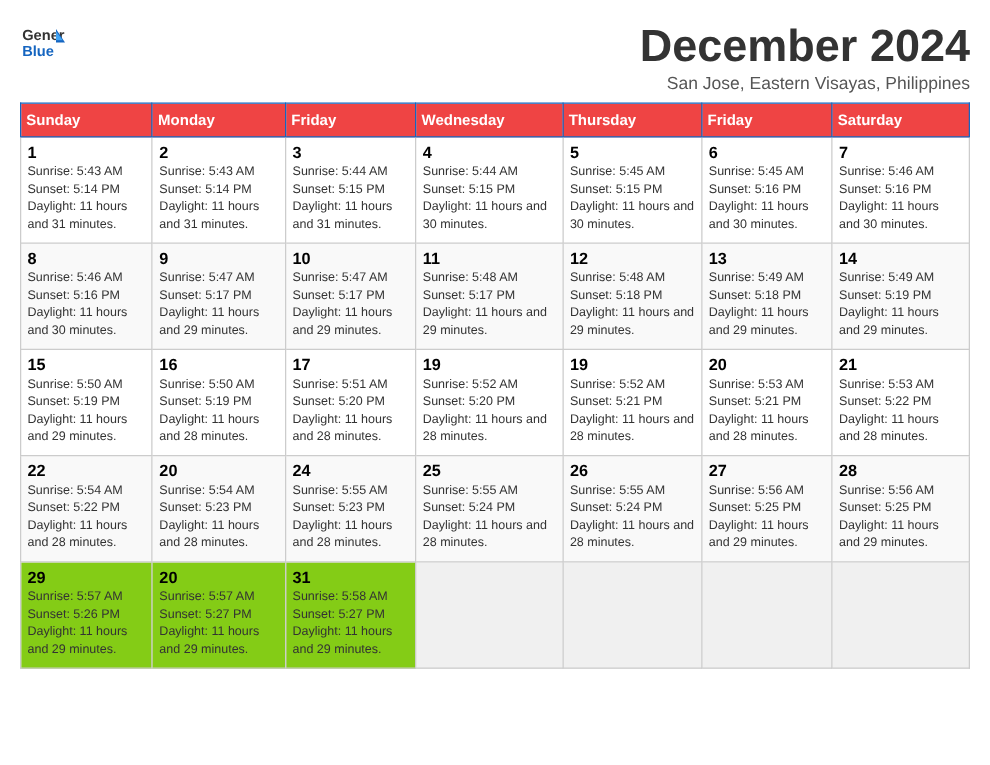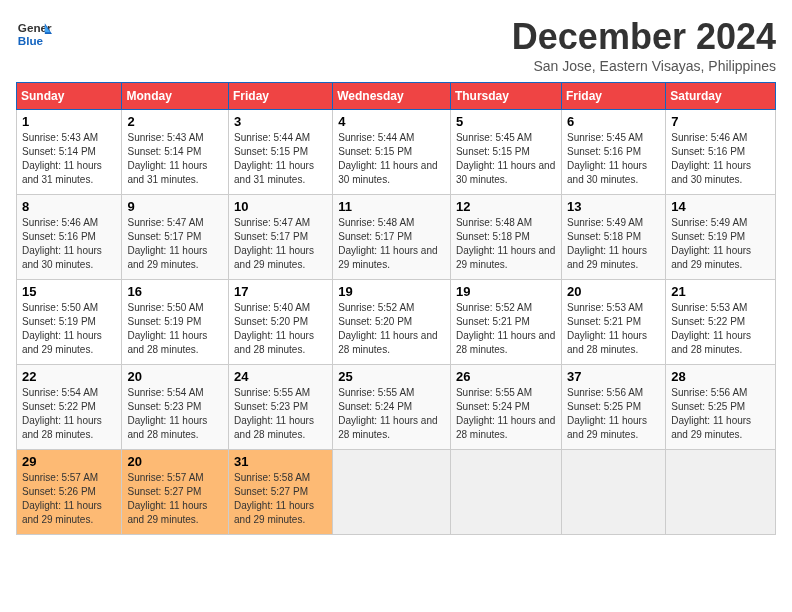--- a/index.html
+++ b/index.html
@@ -67,21 +67,21 @@
       display: block;
       margin-bottom: 2px;
     }
     .cell-text {
       font-size: 10px;
       color: #333;
       line-height: 1.4;
     }
     td.empty { background: #f0f0f0; }
     .last-row td { background: #f0f0f0; }
-    .last-row td.has-data { background: #fdba74; margin-left: 29px; }
+    .last-row td.has-data { background: #84cc16; margin-left: 29px; }
   </style>
 </head>
 <body>
 
 <div class="header-area">
   <div class="logo">
     <svg class="logo-icon" viewBox="0 0 40 40">
       <text x="2" y="18" font-size="13" font-weight="bold" fill="#333">General</text>
       <text x="2" y="32" font-size="13" font-weight="bold" fill="#1565c0">Blue</text>
       <polygon points="32,8 40,20 32,20" fill="#1565c0"></polygon>
@@ -203,21 +203,21 @@
 Daylight: 11 hours and 29 minutes.</div>
         </td>
         <td>
           <span class="day-num">16</span>
           <div class="cell-text" style="white-space: pre-line;">Sunrise: 5:50 AM
 Sunset: 5:19 PM
 Daylight: 11 hours and 28 minutes.</div>
         </td>
         <td>
           <span class="day-num">17</span>
-          <div class="cell-text" style="white-space: pre-line;">Sunrise: 5:40 AM
+          <div class="cell-text" style="white-space: pre-line;">Sunrise: 5:51 AM
 Sunset: 5:20 PM
 Daylight: 11 hours and 28 minutes.</div>
         </td>
         <td>
           <span class="day-num">19</span>
           <div class="cell-text" style="white-space: pre-line;">Sunrise: 5:52 AM
 Sunset: 5:20 PM
 Daylight: 11 hours and 28 minutes.</div>
         </td>
         <td>
@@ -264,21 +264,21 @@
 Sunset: 5:24 PM
 Daylight: 11 hours and 28 minutes.</div>
         </td>
         <td>
           <span class="day-num">26</span>
           <div class="cell-text" style="white-space: pre-line;">Sunrise: 5:55 AM
 Sunset: 5:24 PM
 Daylight: 11 hours and 28 minutes.</div>
         </td>
         <td>
-          <span class="day-num">37</span>
+          <span class="day-num">27</span>
           <div class="cell-text" style="white-space: pre-line;">Sunrise: 5:56 AM
 Sunset: 5:25 PM
 Daylight: 11 hours and 29 minutes.</div>
         </td>
         <td>
           <span class="day-num">28</span>
           <div class="cell-text" style="white-space: pre-line;">Sunrise: 5:56 AM
 Sunset: 5:25 PM
 Daylight: 11 hours and 29 minutes.</div>
         </td>

